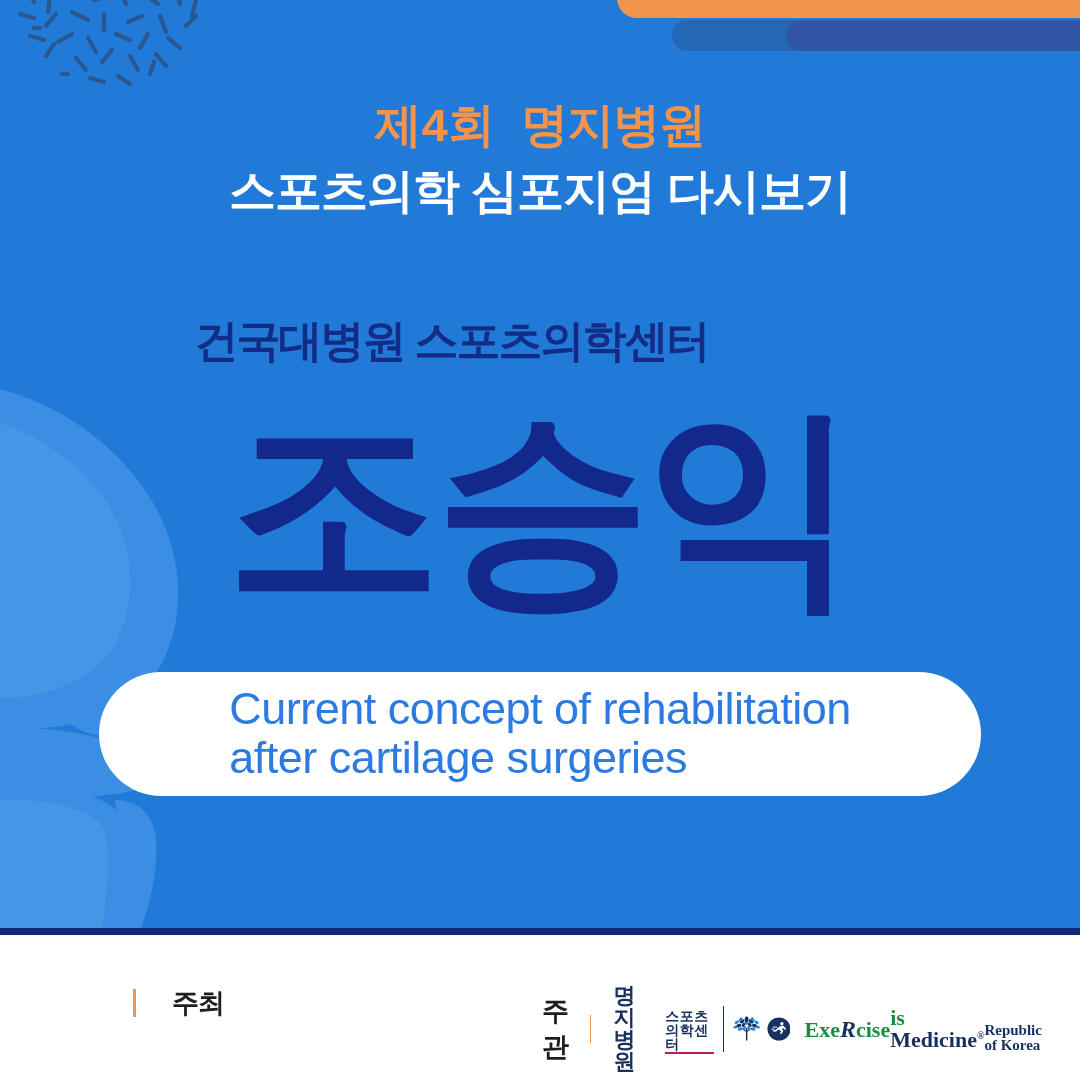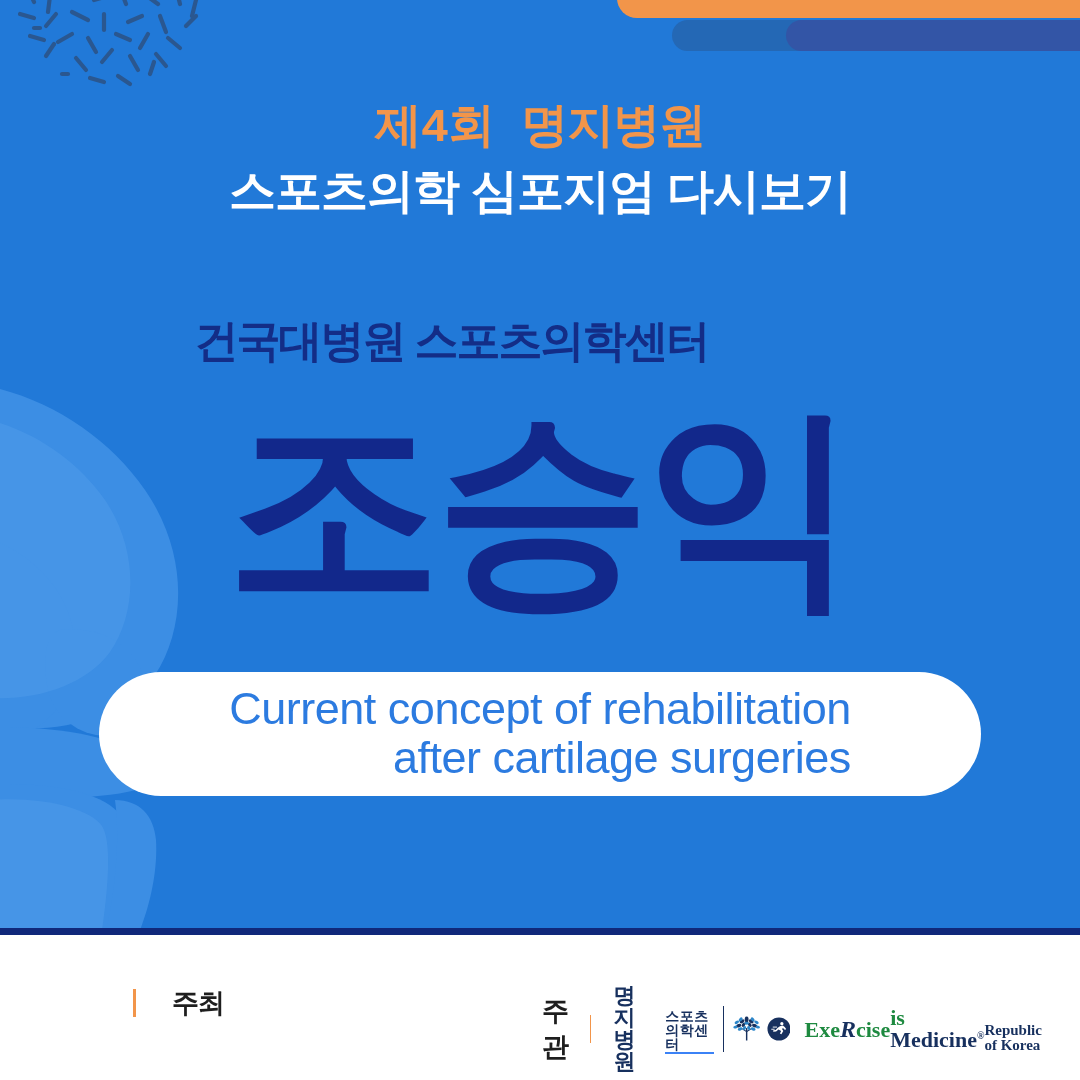--- a/index.html
+++ b/index.html
@@ -130,21 +130,21 @@
     background: #ffffff;
     border-radius: 62px;
     display: flex;
     align-items: center;
     justify-content: center;
   }
   .title-pill .title-text {
     color: #2C7BE0;
     font-size: 45px;
     line-height: 1.08;
-    text-align: right;
+    text-align: left;
     font-weight: normal;
     letter-spacing: -0.5px;
     padding: 0 30px;
   }
 
   
   .footer {
     position: absolute;
     left: 0; top: 935px;
     width: 892px;
@@ -191,21 +191,21 @@
     color: #17305E;
     font-size: 22px;
     font-weight: bold;
     letter-spacing: 5px;
   }
   .mj-bottom {
     color: #17305E;
     font-size: 14px;
     font-weight: bold;
     letter-spacing: 0.5px;
-    border-bottom: 2px solid #3b82f6;
+    border-bottom: 2px solid #be185d;
     padding-bottom: 1px;
     margin-top: 4px;
   }
   .thin-div {
     width: 2px;
     height: 46px;
     background: #17305E;
     margin: 0 9px;
   }
   .eim-logo {

